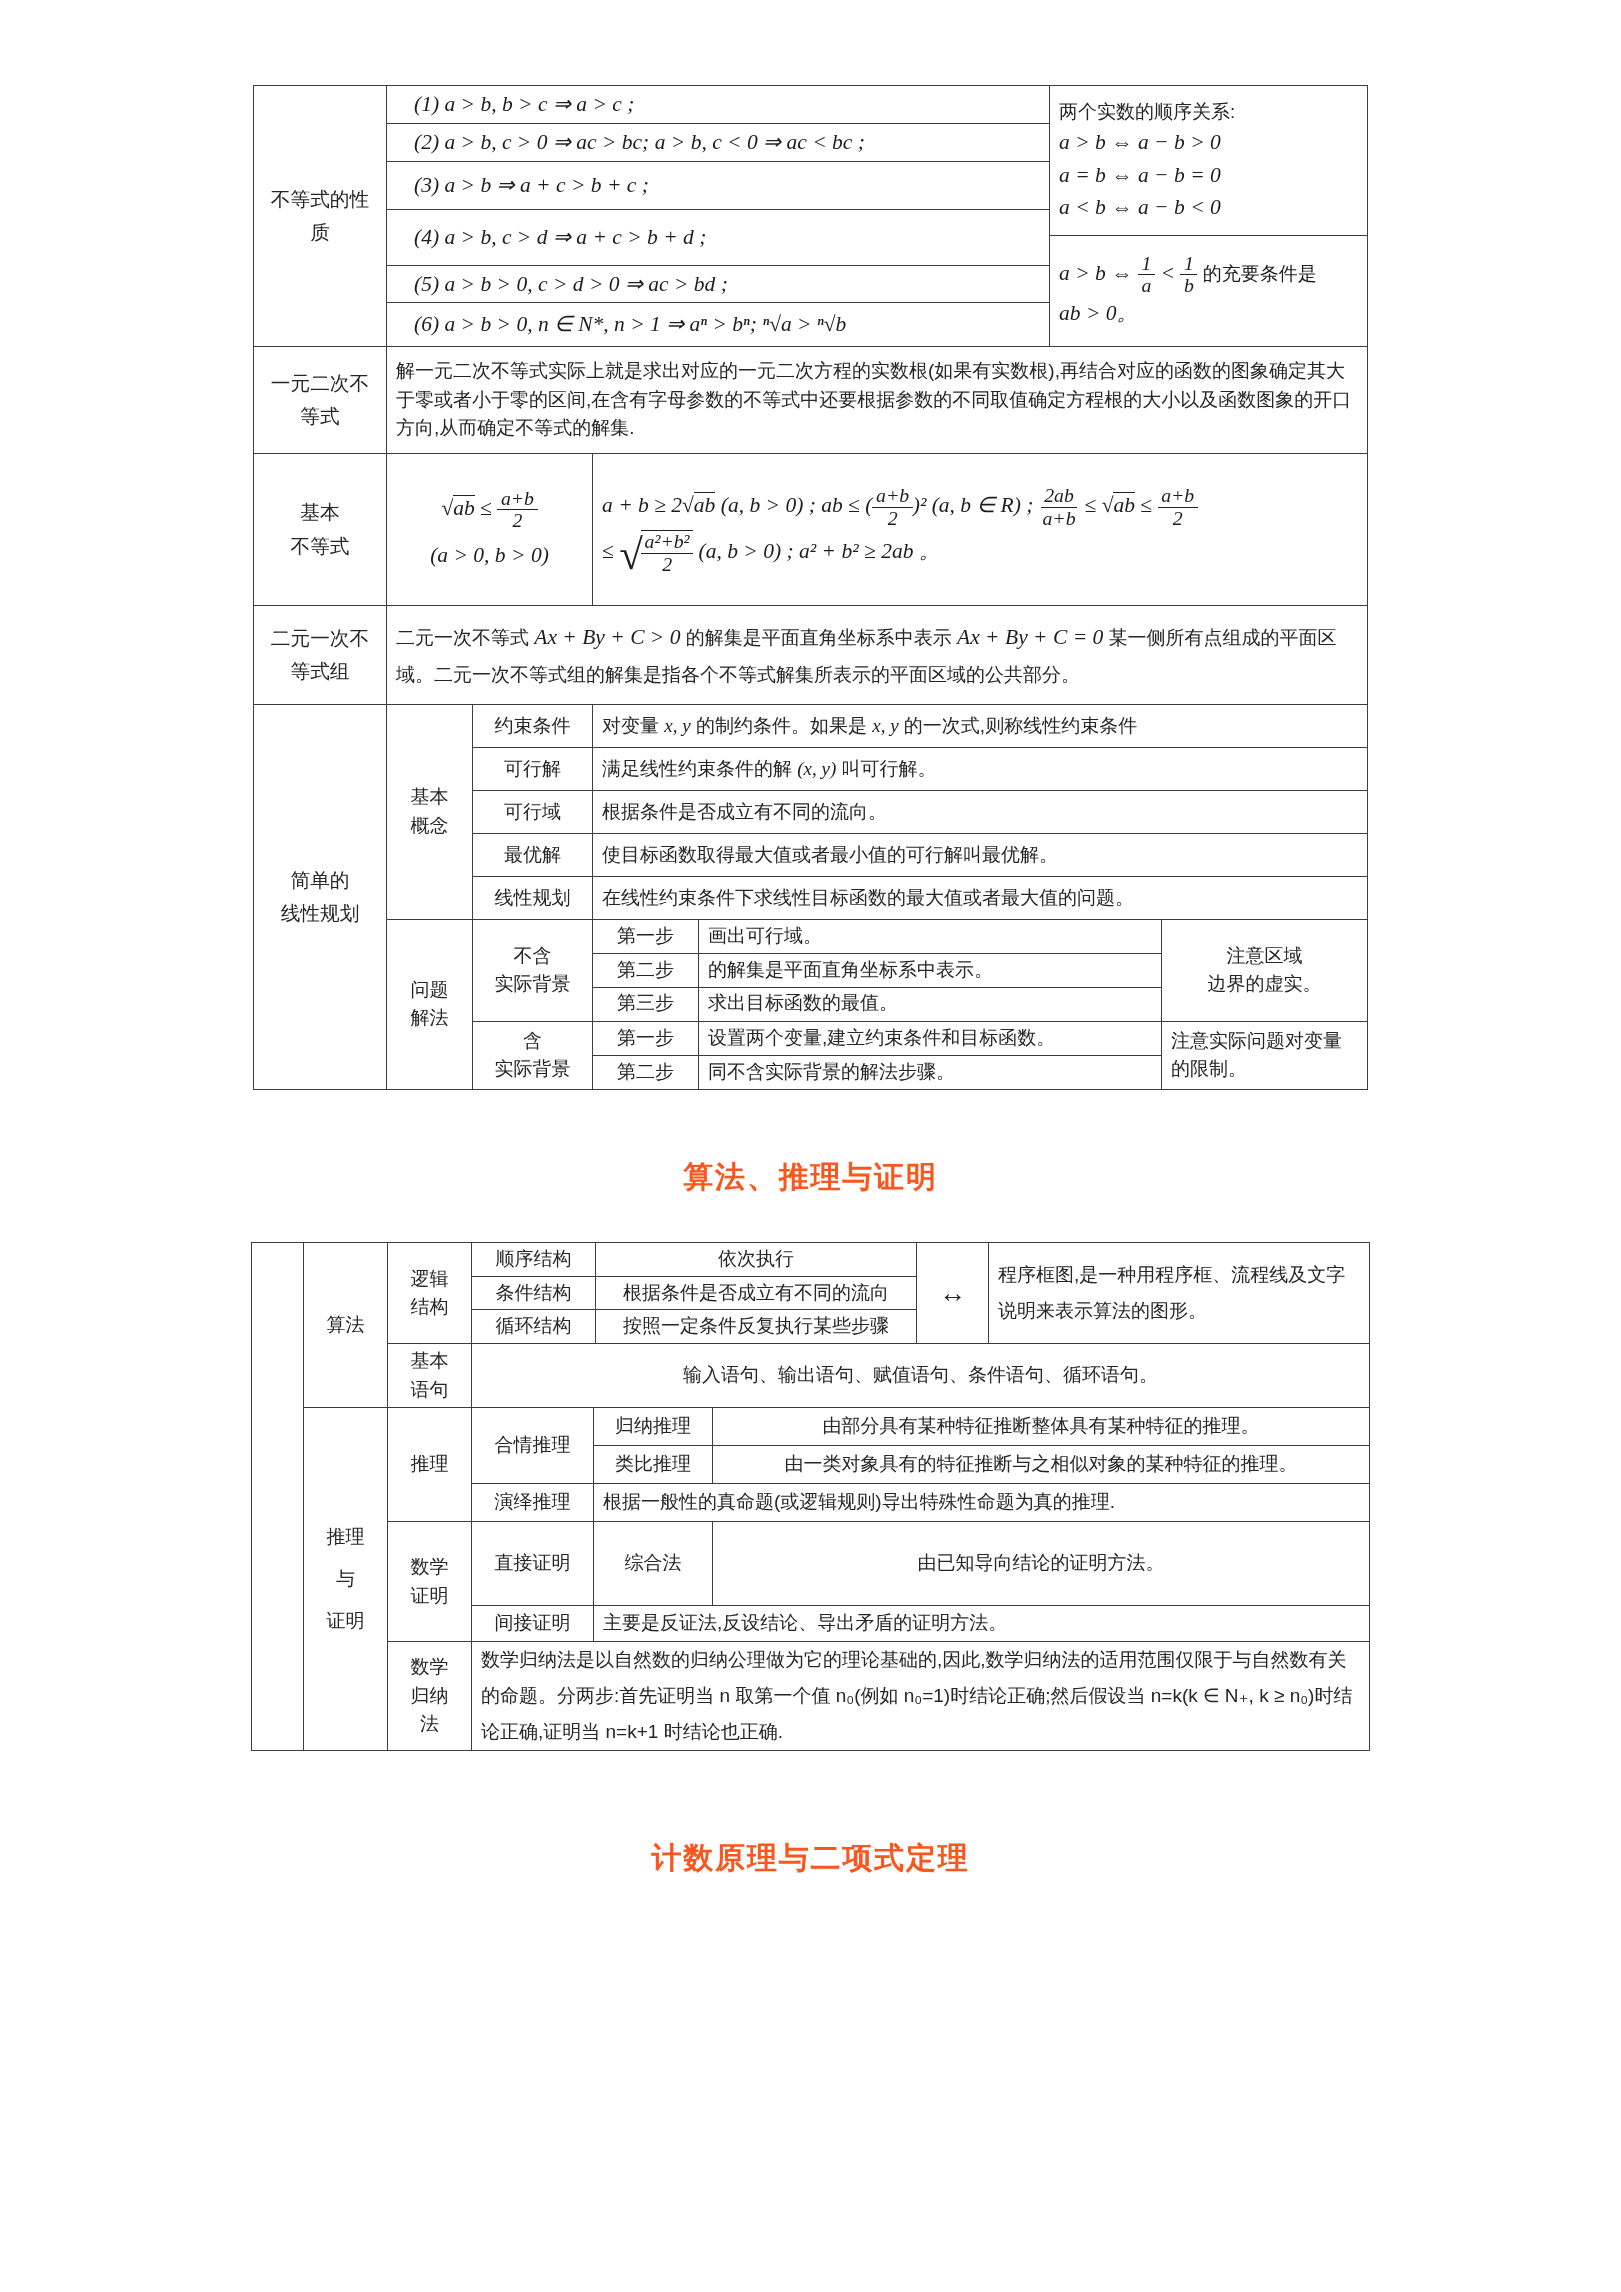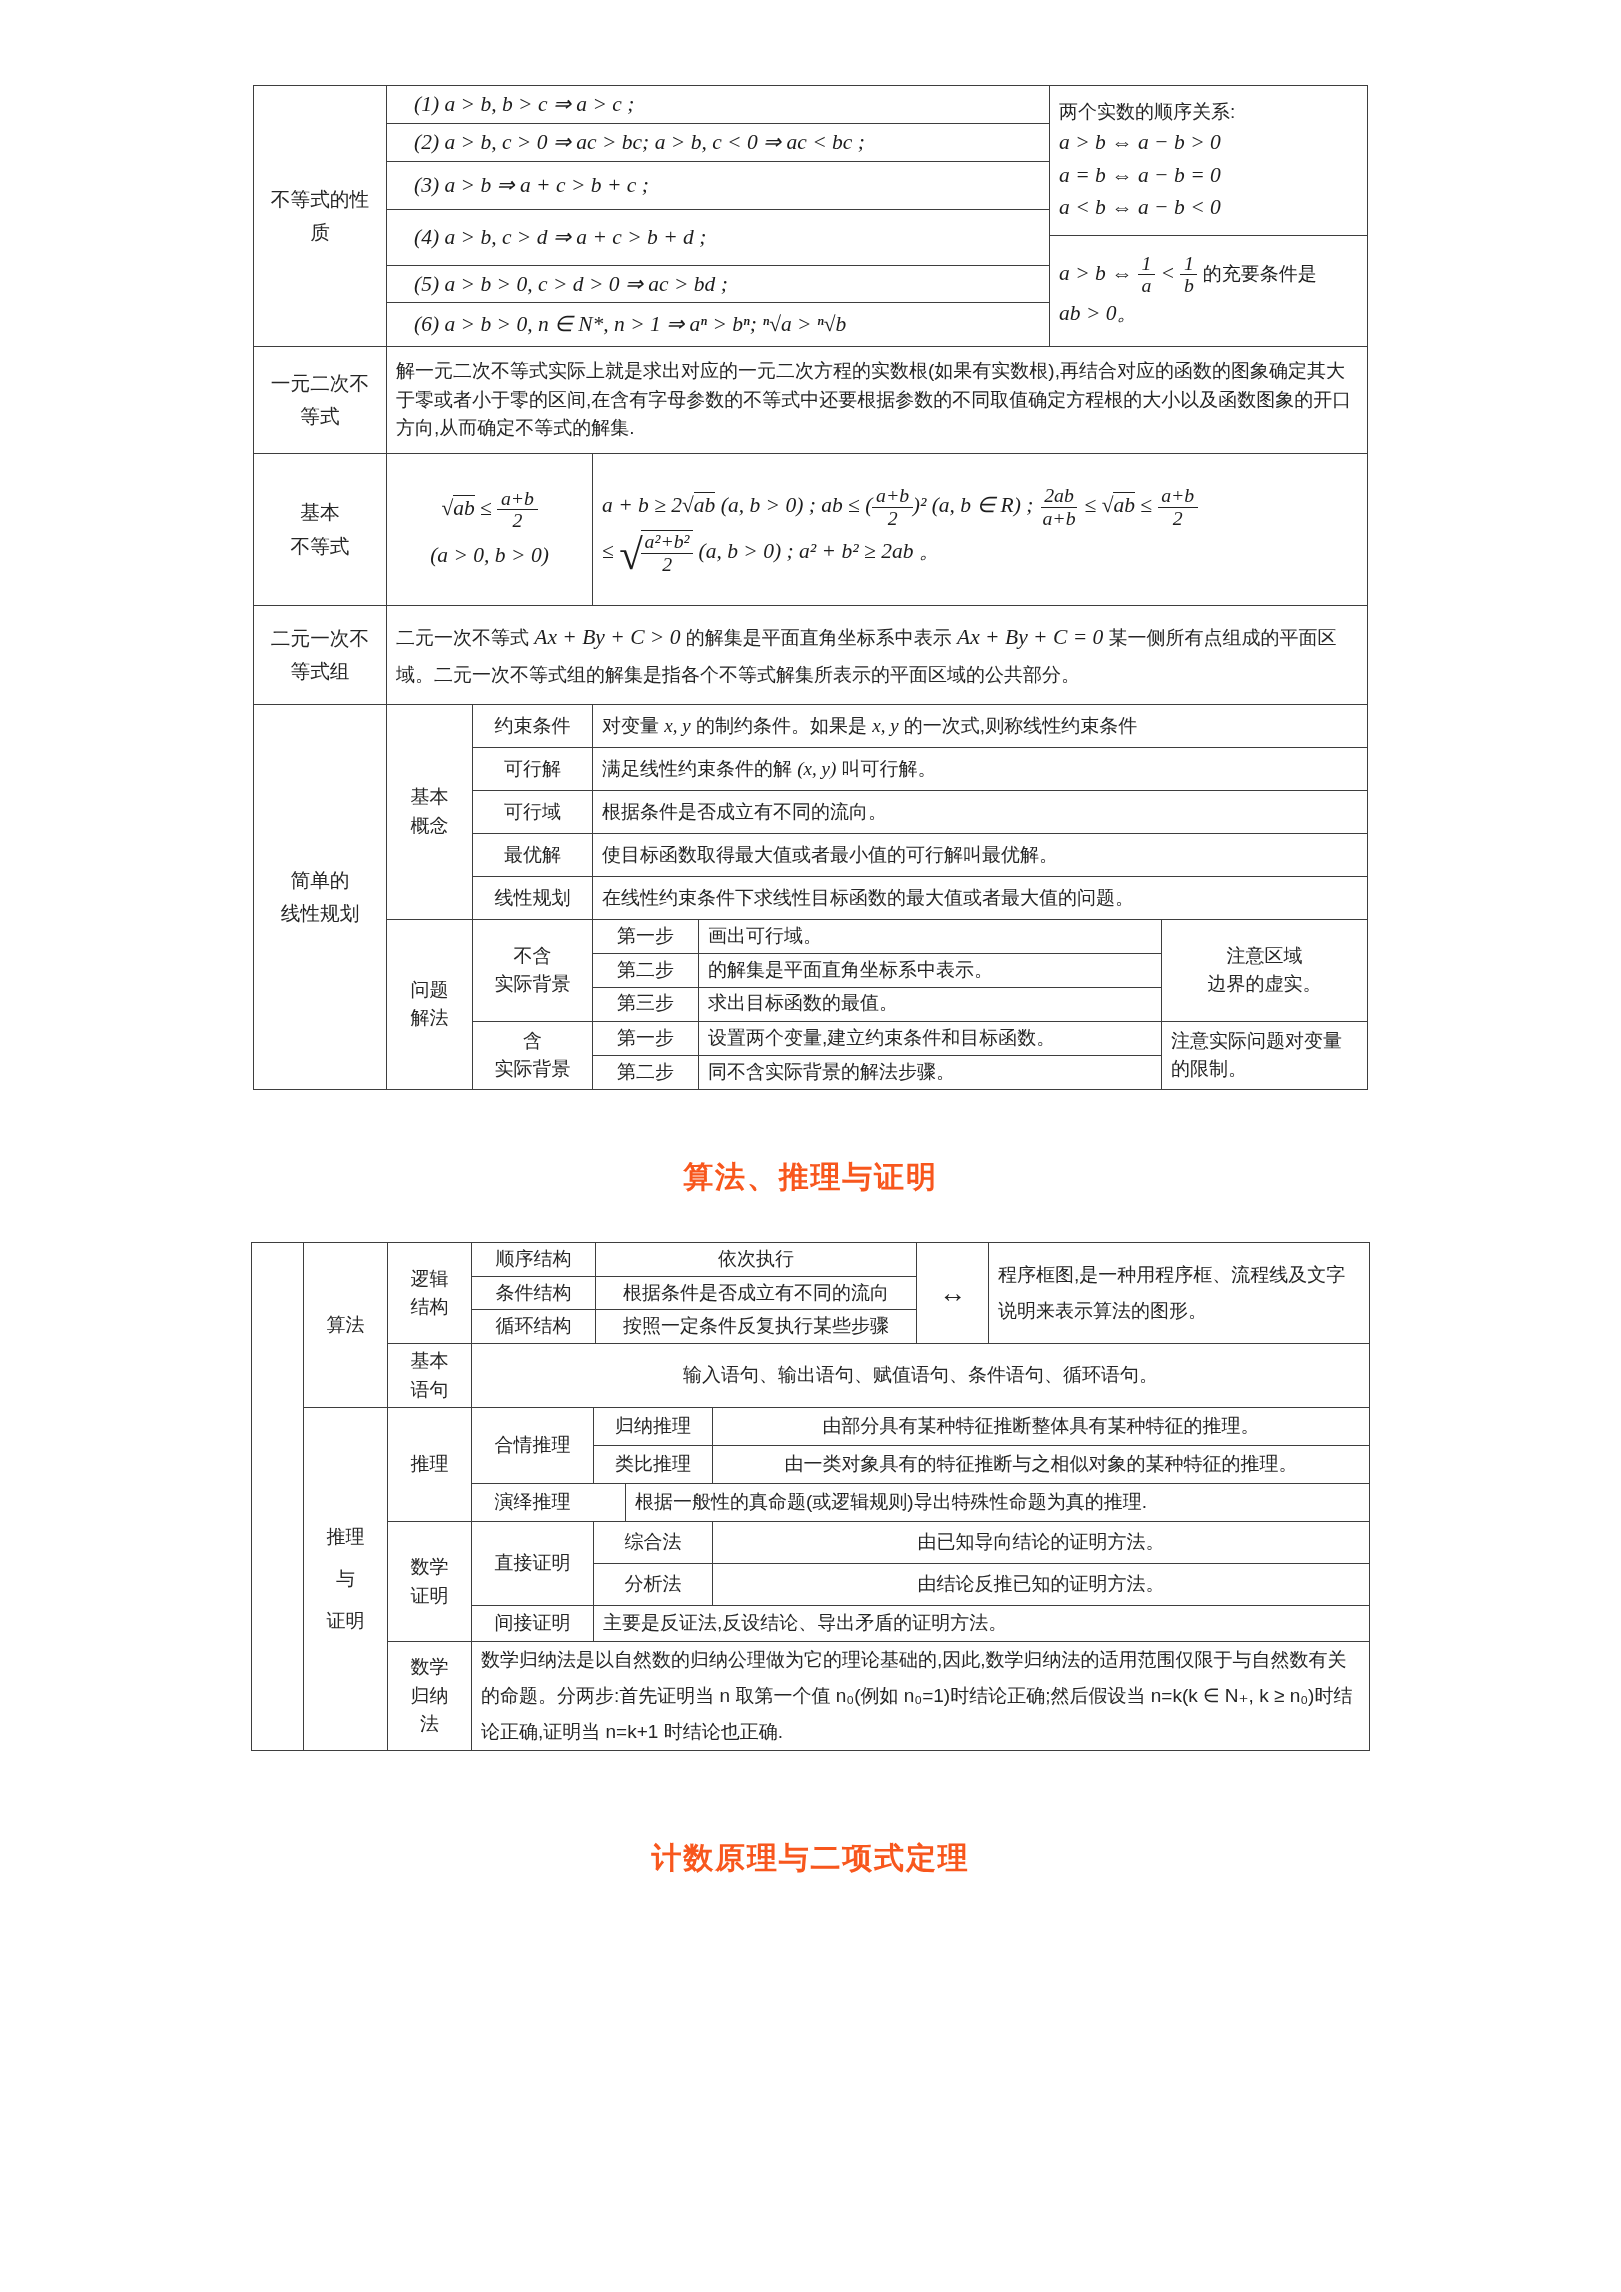--- a/index.html
+++ b/index.html
@@ -269,40 +269,36 @@
                       <div class="cell c" style="flex:1;">由部分具有某种特征推断整体具有某种特征的推理。</div>
                     </div>
                     <div class="cols" style="flex:1;">
                       <div class="cell c" style="width:118px; flex-shrink:0;">类比推理</div>
                       <div class="cell c" style="flex:1;">由一类对象具有的特征推断与之相似对象的某种特征的推理。</div>
                     </div>
                   </div>
                 </div>
                 <div class="cols" style="flex:42;">
                   <div class="cell c" style="width:121px; flex-shrink:0;">演绎推理</div>
-                  <div class="cell" style="flex:1;margin-left:32px;">根据一般性的真命题(或逻辑规则)导出特殊性命题为真的推理.</div>
+                  <div class="cell" style="flex:1;">根据一般性的真命题(或逻辑规则)导出特殊性命题为真的推理.</div>
                 </div>
               </div>
             </div>
 
             <div class="cols" style="height:120px;">
               <div class="cell c pre" style="width:83px; flex-shrink:0;">数学
 证明</div>
               <div class="rows" style="flex:1;">
                 <div class="cols" style="flex:94;">
                   <div class="cell c" style="width:121px; flex-shrink:0;">直接证明</div>
                   <div class="rows" style="flex:1;">
                     <div class="cols" style="flex:1;">
                       <div class="cell c" style="width:118px; flex-shrink:0;">综合法</div>
                       <div class="cell c" style="flex:1;">由已知导向结论的证明方法。</div>
                     </div>
-                    <div class="cols" style="flex:1;">
-                      <div class="cell c" style="width:118px; flex-shrink:0;">分析法</div>
-                      <div class="cell c" style="flex:1;">由结论反推已知的证明方法。</div>
-                    </div>
                   </div>
                 </div>
                 <div class="cols" style="flex:40;">
                   <div class="cell c" style="width:121px; flex-shrink:0;">间接证明</div>
                   <div class="cell" style="flex:1;">主要是反证法,反设结论、导出矛盾的证明方法。</div>
                 </div>
               </div>
             </div>
 
             <div class="cols" style="height:109px;">

